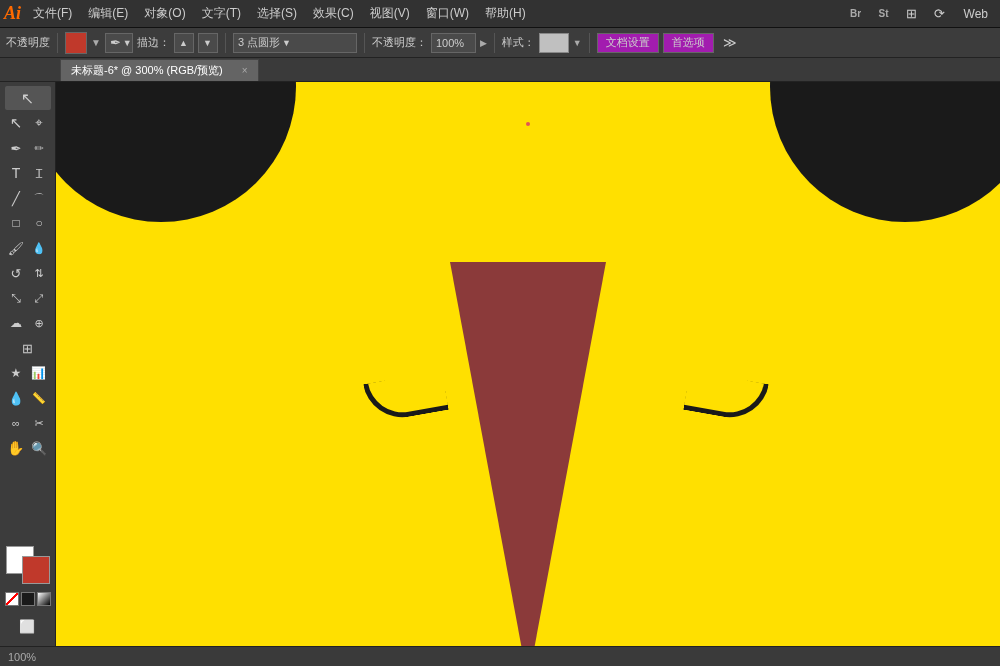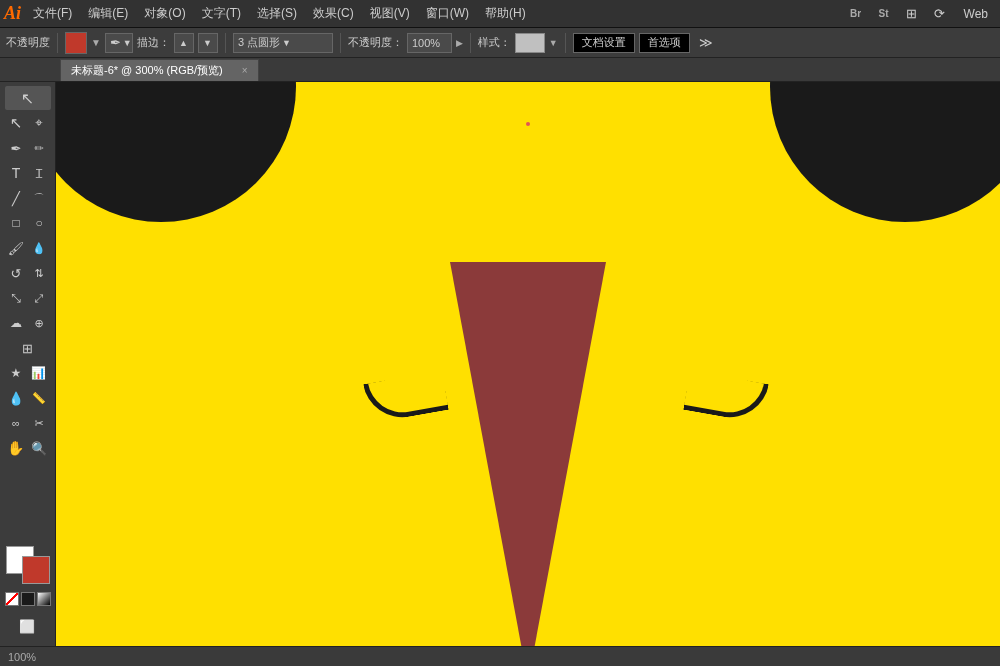--- a/index.html
+++ b/index.html
@@ -78,21 +78,21 @@
       padding: 0 4px;
       width: 50px;
     }
     .tb-label {
       font-size: 11px;
       color: #ccc;
       white-space: nowrap;
     }
     .tb-btn {
       height: 20px;
-      background: #000000;
+      background: #a21caf;
       border: 1px solid #666;
       color: #ccc;
       font-size: 11px;
       padding: 0 8px;
       cursor: pointer;
       white-space: nowrap;
     }
     .tb-color-rect {
       width: 30px; height: 20px;
       background: #c0c0c0;
@@ -342,21 +342,21 @@
   <span class="tb-label">描边：</span>
   <div class="tb-dropdown" style="width:20px;">
     <span style="font-size:9px;">▲</span>
   </div>
   <div class="tb-dropdown" style="width:20px;">
     <span style="font-size:9px;">▼</span>
   </div>
 
   <div class="tb-separator"></div>
 
-  <div class="tb-dropdown" style="width:100px;">
+  <div class="tb-dropdown" style="width:124px;">
     <span>3 点圆形</span>
     <span style="font-size:9px;">▼</span>
   </div>
 
   <div class="tb-separator"></div>
 
   <span class="tb-label">不透明度：</span>
   <input class="tb-input" type="text" value="100%" style="width: 45px;">
   <span style="font-size:9px;color:#aaa;">▶</span>
 

